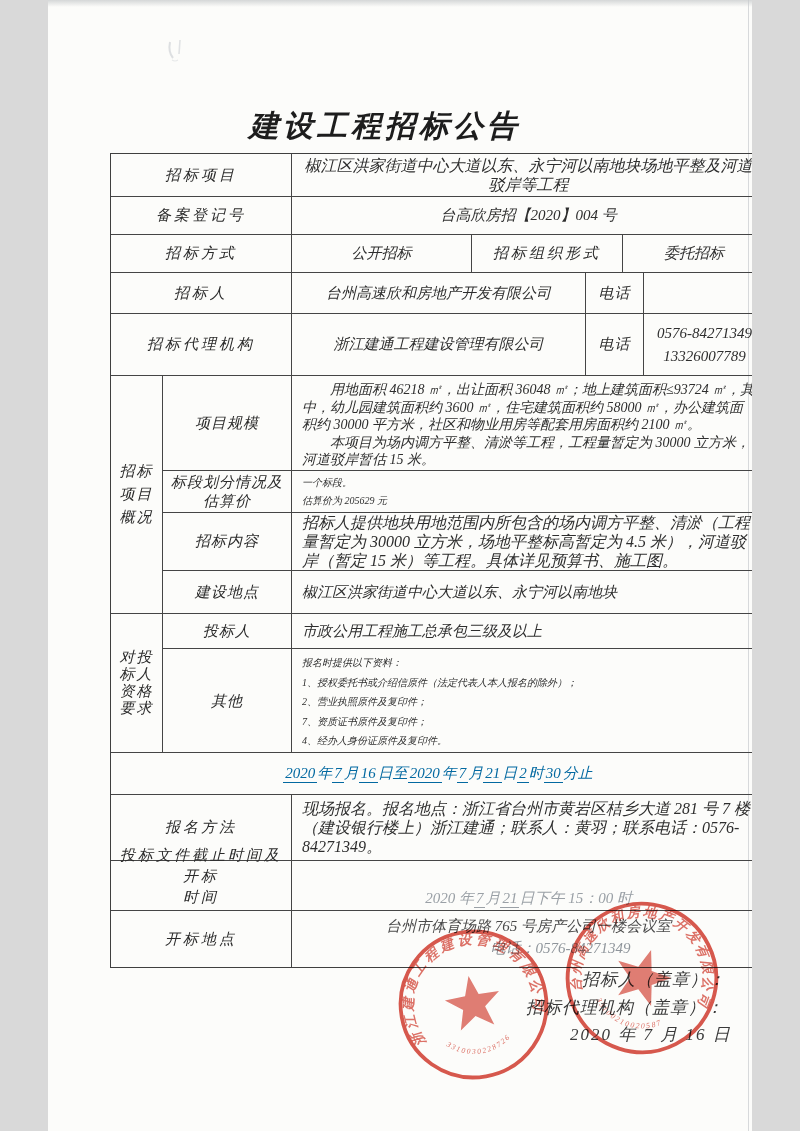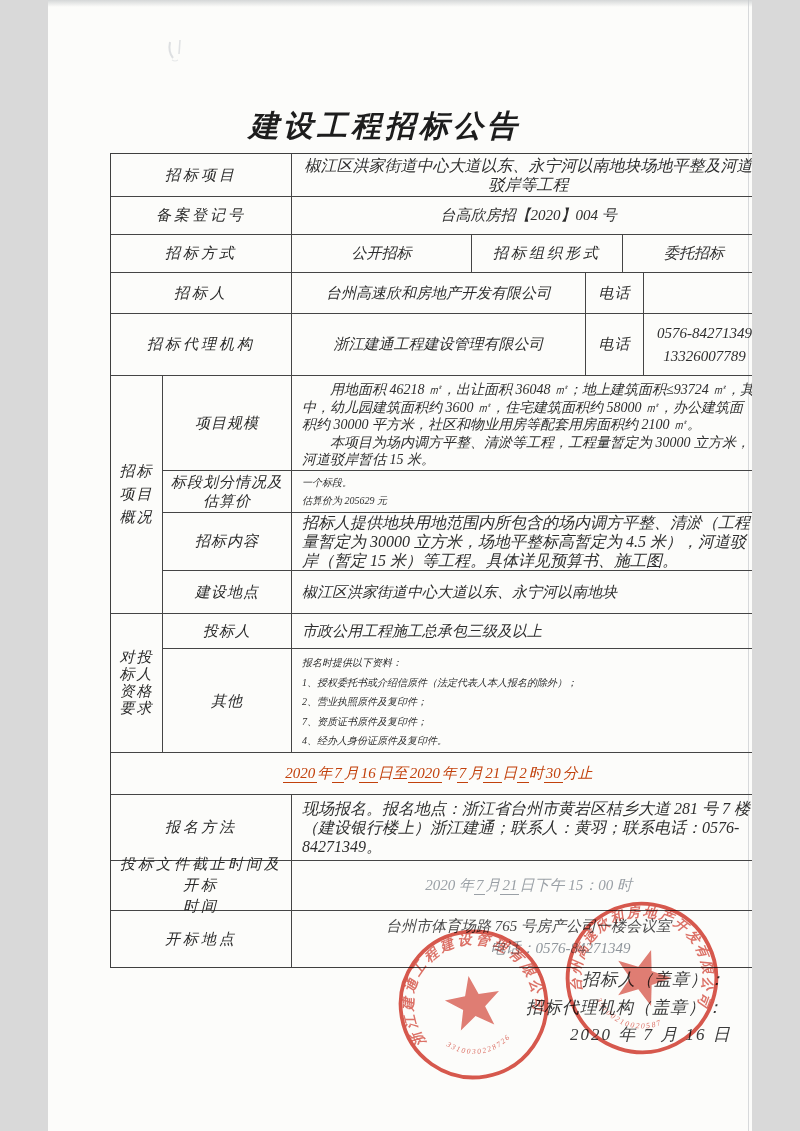--- a/index.html
+++ b/index.html
@@ -32,21 +32,21 @@
   .grow{flex:1 1 auto;min-width:0;}
   .subcol{flex:1 1 auto;display:flex;flex-direction:column;min-width:0;}
   .subrow{display:flex;border-bottom:1.4px solid #454545;box-sizing:border-box;flex:0 0 auto;}
   .subrow.last{border-bottom:none;}
   .ta-l{justify-content:flex-start;text-align:left;}
   .pre{white-space:pre-line;}
   .block{display:block;}
   .p-ind{text-indent:2em;margin:0;}
   .small{font-size:14px;line-height:17.5px;}
   .mid{font-size:16px;line-height:19px;}
-  .faded{color:#c2410c;align-items:center;}
+  .faded{color:#0369a1;align-items:center;}
   .faded2{color:#9aa0a6;}
   .u{border-bottom:1.2px solid currentColor;padding:0 2px;}
   .venue-l1{display:block;color:#4a4a4a;}
   .venue-l2{display:block;color:#8f959b;transform:translateX(32px);margin-top:3px;}
 
   .footer-sign{position:absolute;font-size:17px;color:#3a3a3a;letter-spacing:1px;}
   .sign1{left:534px;top:968px;}
   .sign2{left:478px;top:996px;}
   .sign3{left:522px;top:1023px;letter-spacing:2px;}
 
@@ -178,21 +178,21 @@
           <span class="u">30</span>
           <span> 分止</span>
         </div>
     </div>
 
     <div class="row" style="height:66px;">
       <div class="cell w-label lbl">报名方法</div>
       <div class="cell grow endc ta-l mid" style="padding:2px 10px;">现场报名。报名地点：浙江省台州市黄岩区桔乡大道 281 号 7 楼（建设银行楼上）浙江建通；联系人：黄羽；联系电话：0576-84271349。</div>
     </div>
 
-    <div class="row" style="height:50px;">
+    <div class="row" style="height:50px;align-items:flex-end;">
       <div class="cell w-label lbl pre" style="line-height:21px;">投标文件截止时间及开标
 时间</div>
       <div class="cell grow endc faded2">
           <span>2020 年 </span>
           <span class="u">7</span>
           <span> 月 </span>
           <span class="u">21</span>
           <span> 日下午 15：00 时</span>
         </div>
     </div>

